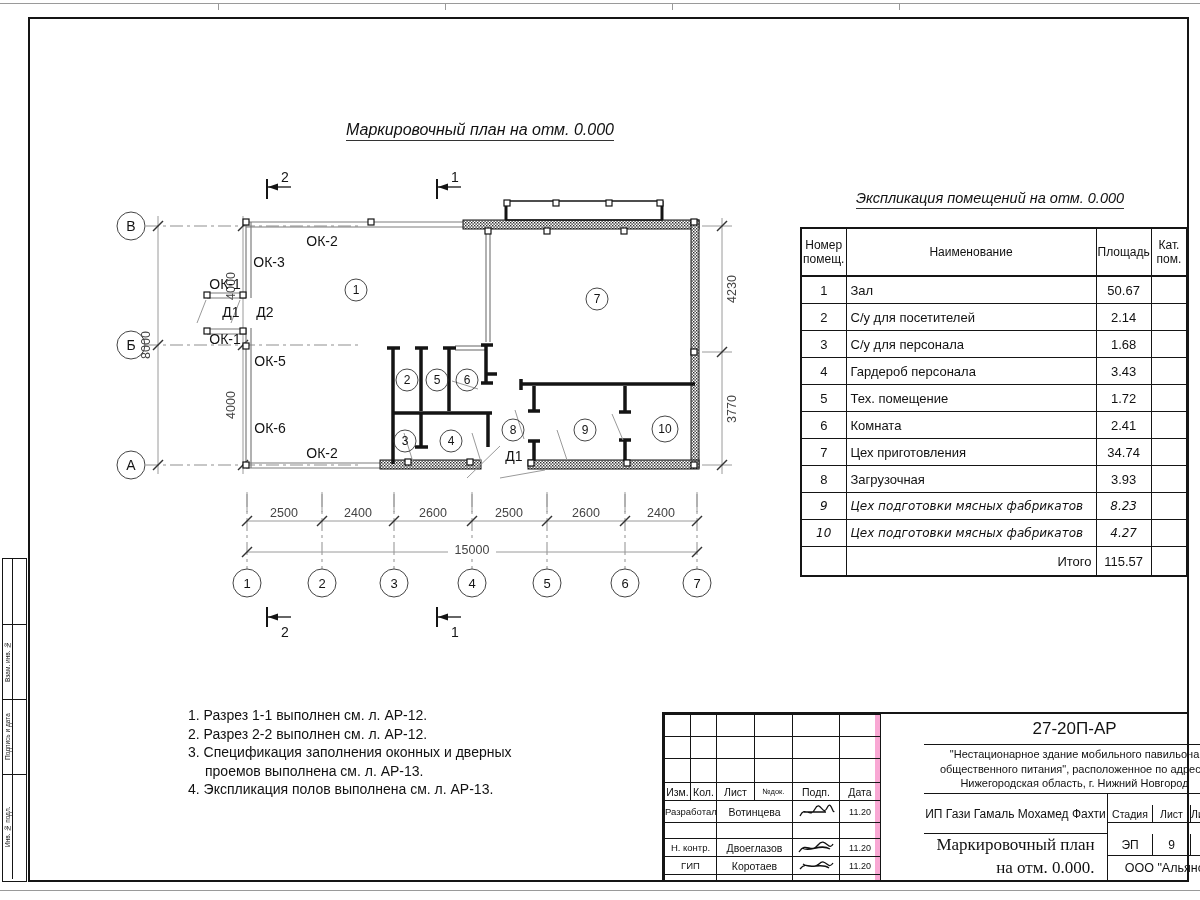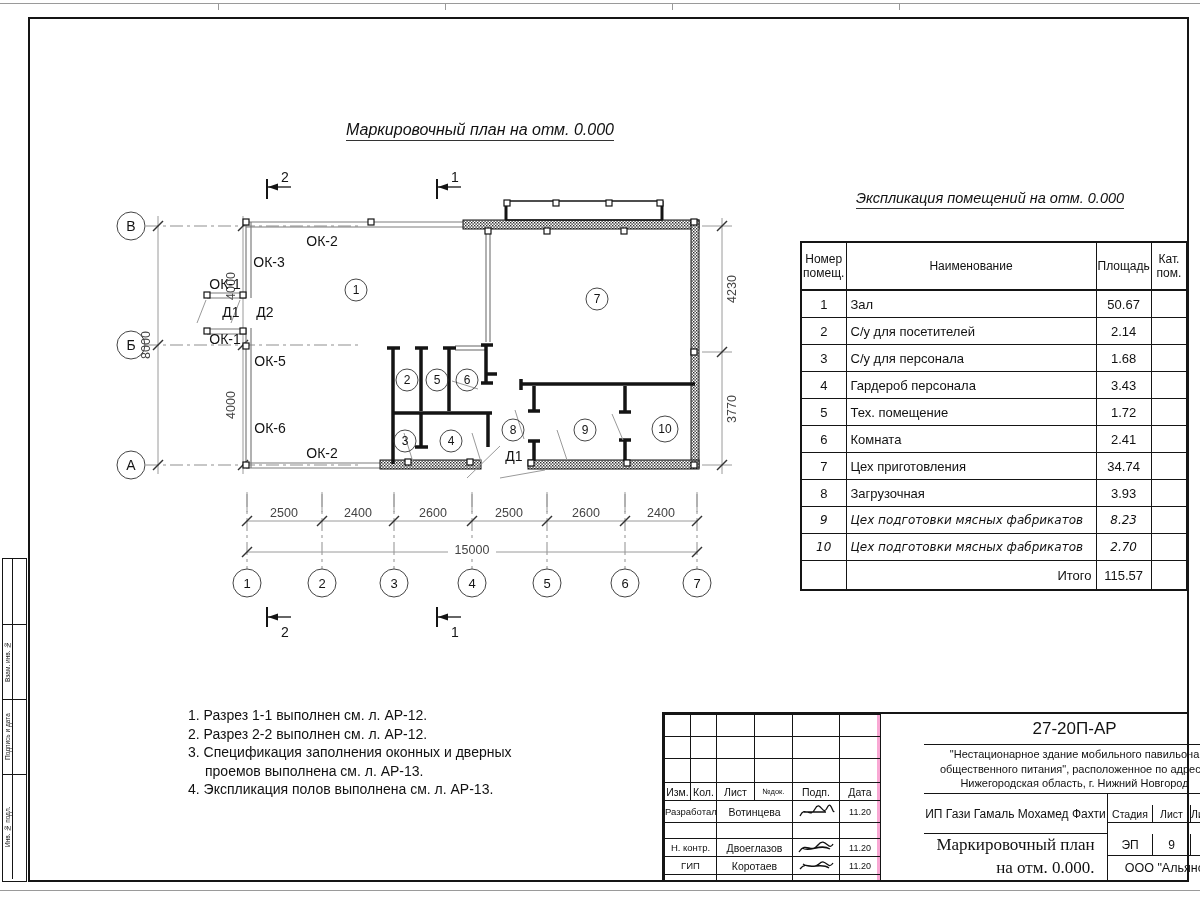--- a/index.html
+++ b/index.html
@@ -8,41 +8,41 @@
   .edge{position:absolute;background:#9a9a9a;}
   .frame{position:absolute;left:28px;top:17px;width:1161px;height:865px;border:2px solid #151515;box-sizing:border-box;}
   
   .plan-title{position:absolute;left:310px;top:121px;width:340px;text-align:center;font-style:italic;font-size:16px;}
   .plan-title span{border-bottom:1px solid #333;padding-bottom:2px;}
   .expl-title{position:absolute;left:840px;top:190px;width:300px;text-align:center;font-style:italic;font-size:14.5px;font-weight:bold;}
   .expl-title span{border-bottom:1px solid #333;padding-bottom:2px;font-weight:normal;font-style:italic;}
   
   table.expl{position:absolute;left:800px;top:227px;border-collapse:collapse;table-layout:fixed;}
   table.expl,table.expl td,table.expl th{border:1px solid #151515;}
-  table.expl{border-width:2px;margin-top:14px;}
+  table.expl{border-width:2px;}
   table.expl th{font-weight:normal;font-size:12px;text-align:center;vertical-align:middle;height:44px;border-bottom-width:2px;}
   table.expl td{font-size:13px;height:26px;vertical-align:middle;padding:0 4px;}
   td.c{text-align:center;}
   td.nm{text-align:left;padding-left:7px;}
   tr.gostA td.nm, tr.gostA td.c{font-family:"DejaVu Sans",sans-serif;font-style:italic;font-size:12px;}
   tr.total td{height:28px;}
   td.tot-lab{text-align:right;padding-right:6px;}
   
   .notes{position:absolute;left:188px;top:706px;font-size:14px;line-height:18.5px;}
   .notes .ind{padding-left:17px;}
   
   .mstamp{position:absolute;left:2px;top:558px;width:25px;height:324px;border:1px solid #151515;box-sizing:border-box;}
   .mcell{position:relative;border-bottom:1px solid #151515;box-sizing:border-box;}
   .mcell:last-child{border-bottom:none;}
   .mdiv{position:absolute;left:9px;top:0;bottom:0;width:0;border-left:1px solid #151515;}
   .mlab{position:absolute;left:0;top:0;bottom:0;width:9px;display:flex;align-items:center;justify-content:center;
         writing-mode:vertical-rl;transform:rotate(180deg);font-size:6.5px;white-space:nowrap;color:#222;}
   
   .tblock{position:absolute;left:662px;top:712px;width:527px;height:170px;border:2px solid #151515;box-sizing:border-box;display:flex;}
-  .tb-left{width:216px;border-right:3px solid #f9a8d4;box-sizing:border-box;}
+  .tb-left{width:216px;border-right:5px solid #f9a8d4;box-sizing:border-box;}
   table.sig{border-collapse:collapse;table-layout:fixed;width:216px;}
   table.sig td{border:1px solid #151515;font-size:9.5px;text-align:center;vertical-align:middle;padding:0;overflow:hidden;white-space:nowrap;}
   table.sig tr.hdr td{font-size:10.5px;}
   td.ndoc{font-size:7.5px !important;}
   .tb-right{flex:1;display:flex;flex-direction:column;padding-left:44px;}
   .tb-code{height:34px;border-bottom:1px solid #151515;display:flex;align-items:center;justify-content:center;font-size:17px;box-sizing:border-box;}
   .tb-desc{height:54px;border-bottom:1px solid #151515;display:flex;align-items:center;justify-content:center;text-align:center;
            font-size:11px;line-height:1.35;white-space:pre-line;box-sizing:border-box;}
   .tb-low{flex:1;display:flex;}
   .tb-low-left{width:184px;border-right:1px solid #151515;box-sizing:border-box;display:flex;flex-direction:column;}
@@ -419,21 +419,21 @@
       </tr>
   <tr class="gostA">
         <td class="c">9</td>
         <td class="nm">Цех подготовки мясных фабрикатов</td>
         <td class="c">8.23</td>
         <td></td>
       </tr>
   <tr class="gostA">
         <td class="c">10</td>
         <td class="nm">Цех подготовки мясных фабрикатов</td>
-        <td class="c">2.70</td>
+        <td class="c">4.27</td>
         <td></td>
       </tr>
   <tr class="total">
     <td></td>
     <td class="tot-lab">Итого</td>
     <td class="c">115.57</td>
     <td></td>
   </tr>
 </tbody>
   </table>

